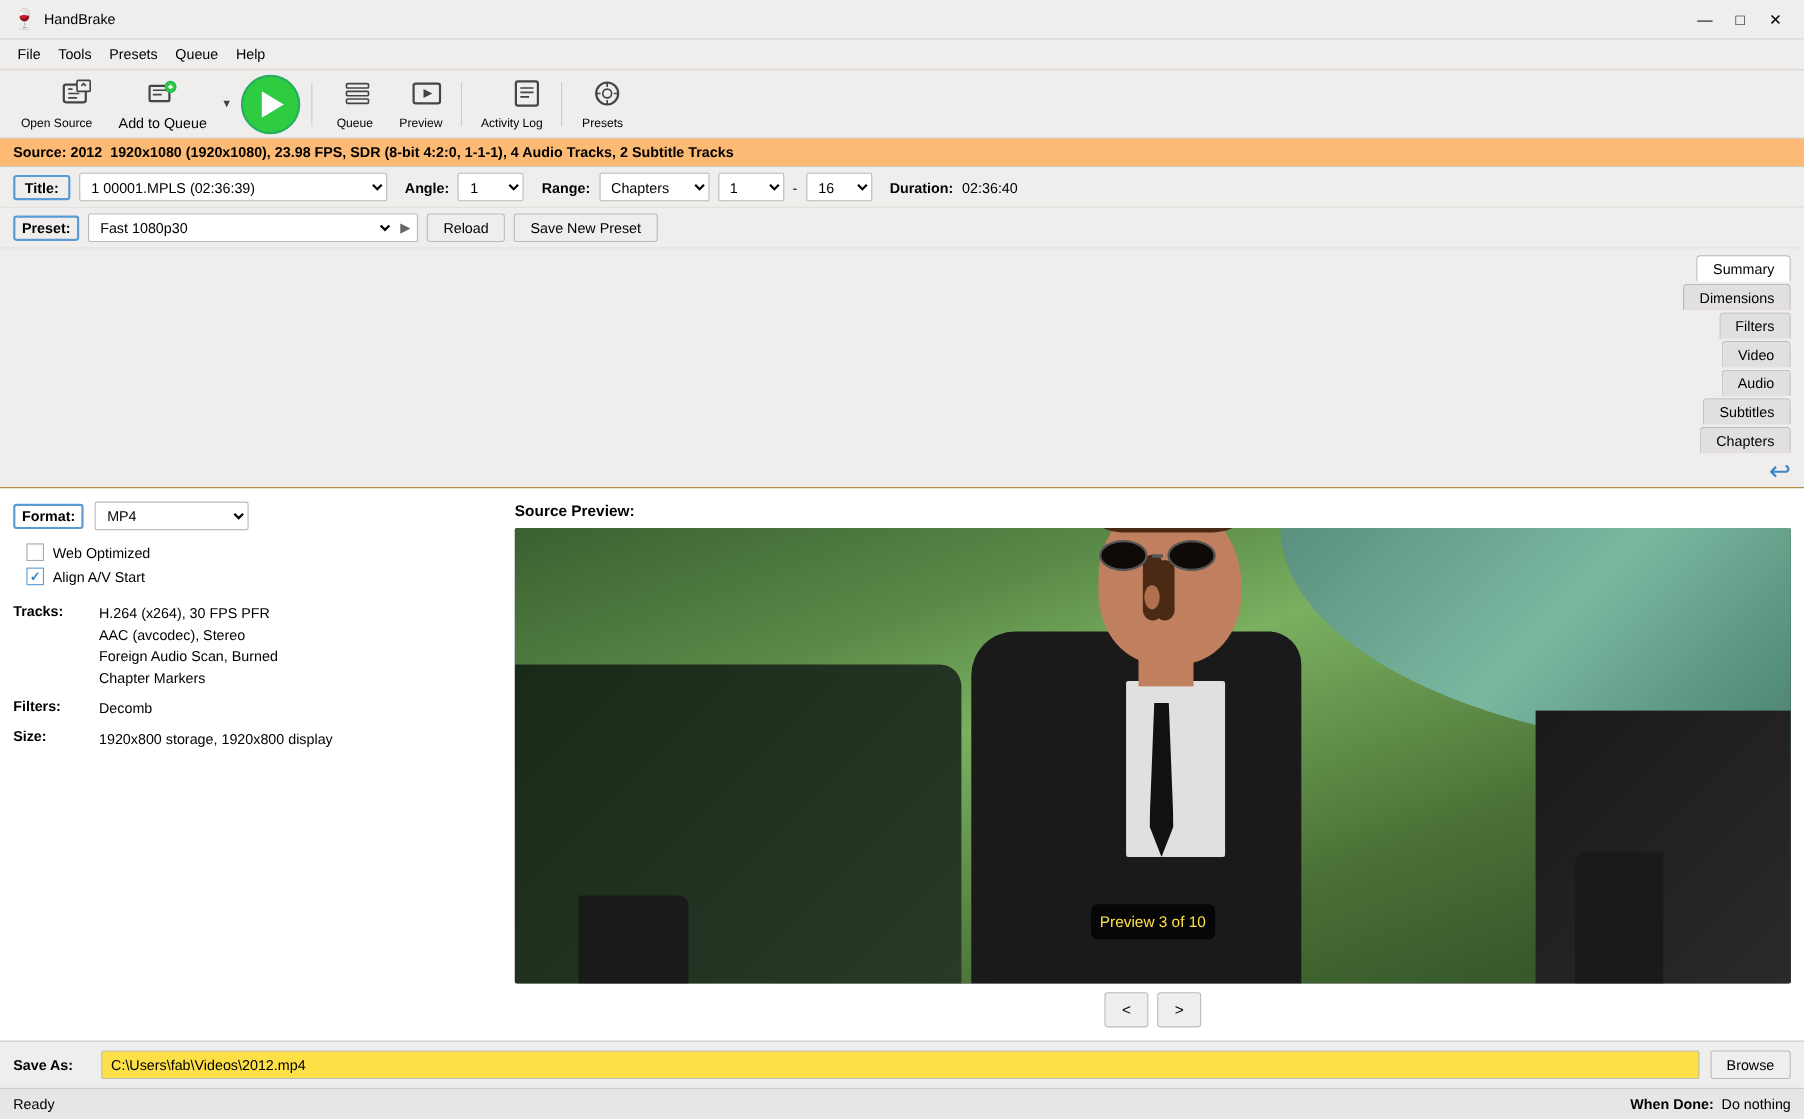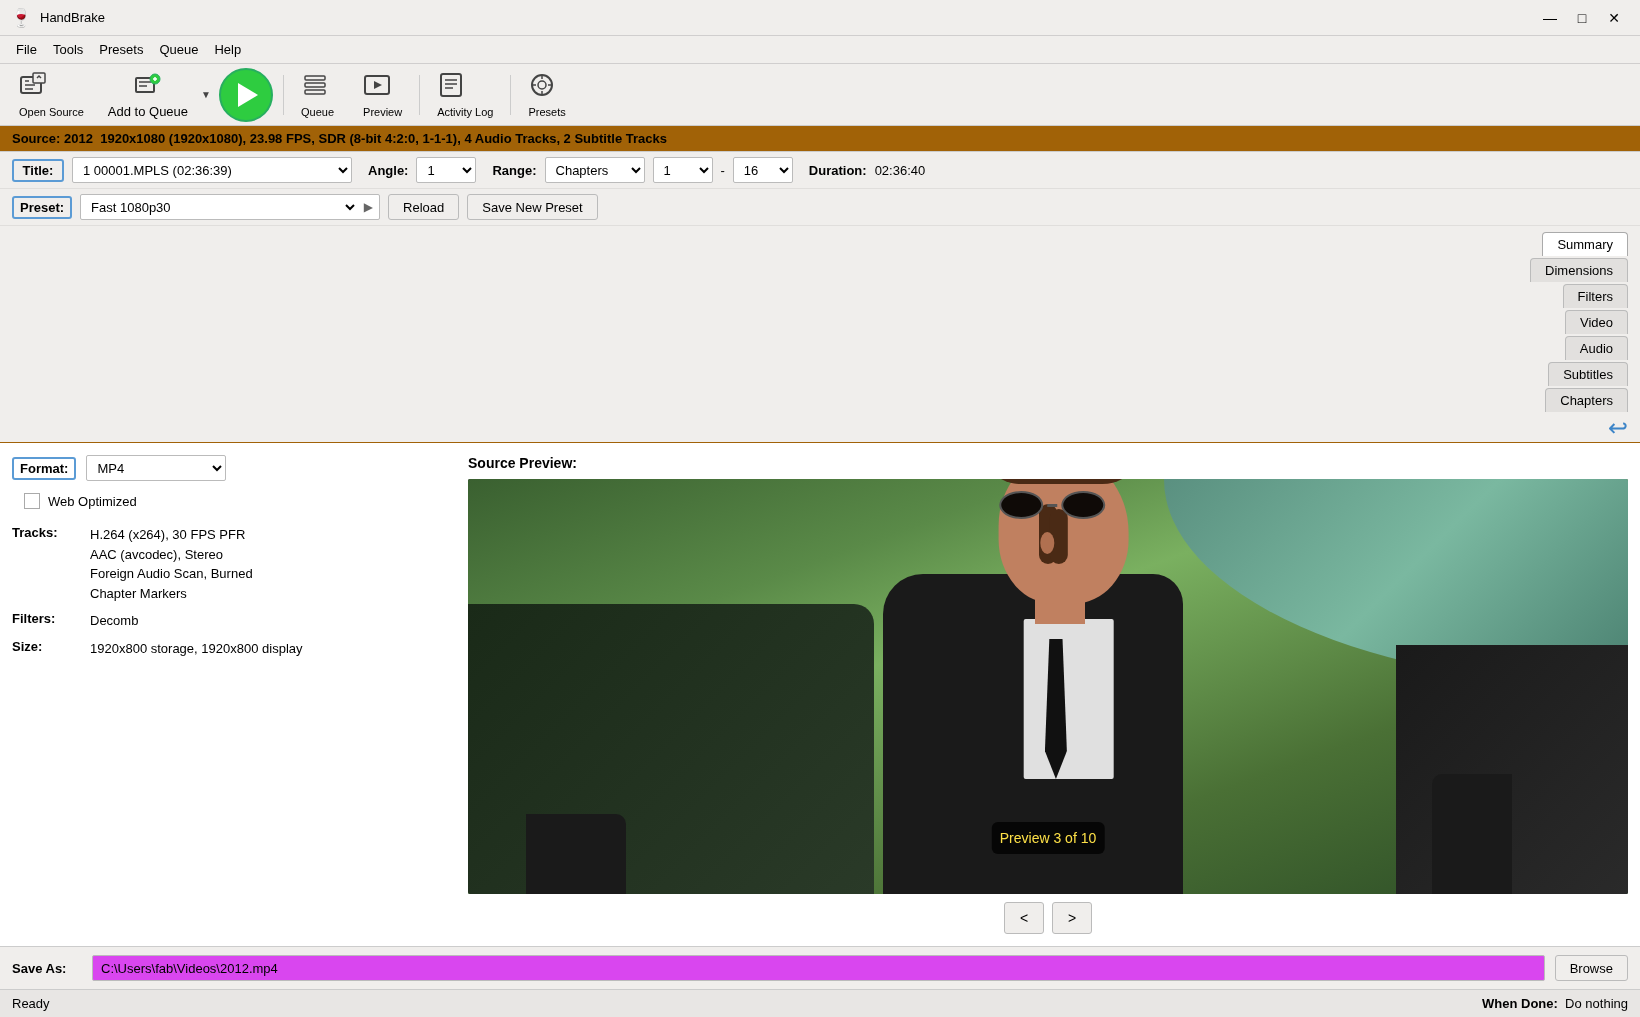--- a/index.html
+++ b/index.html
@@ -69,21 +69,21 @@
       align-items: center;
       background: #f0eeec;
       padding: 4px 8px;
       border-bottom: 1px solid #ccc;
       height: 62px;
       gap: 2px;
     }
     .tool-btn {
       display: flex;
       flex-direction: column;
-      align-items: flex-start;
+      align-items: flex-end;
       justify-content: center;
       padding: 4px 10px;
       cursor: pointer;
       border: 1px solid transparent;
       border-radius: 3px;
       background: transparent;
       min-width: 60px;
       height: 54px;
       gap: 3px;
     }
@@ -111,21 +111,21 @@
       width: 1px;
       height: 40px;
       background: #ccc;
       margin: 0 4px;
     }
 
     
     .source-bar {
       padding: 5px 12px;
       font-size: 13px;
-      background: #a16207;
+      background: #fdba74;
       border-bottom: 1px solid #ccc;
     }
     .source-bar span { font-weight: 600; }
 
     
     .title-row, .preset-row {
       display: flex;
       align-items: center;
       padding: 5px 12px;
       gap: 8px;
@@ -370,21 +370,21 @@
       border-top: 1px solid #ccc;
       gap: 10px;
     }
     .save-as-label { font-weight: 600; font-size: 13px; min-width: 70px; }
     .save-path-input {
       flex: 1;
       height: 26px;
       border: 1px solid #bbb;
       padding: 0 8px;
       font-size: 13px;
-      background: #d946ef;
+      background: #fde047;
       border-radius: 2px;
     }
     .browse-btn {
       height: 26px;
       padding: 0 14px;
       border: 1px solid #bbb;
       background: #f0eeec;
       border-radius: 3px;
       cursor: pointer;
       font-size: 13px;
@@ -600,20 +600,24 @@
       <select class="format-select">
         <option>MP4</option>
       </select>
     </div>
 
     <div class="checkboxes">
       <div class="checkbox-row">
         <div class="checkbox-box"></div>
         <span>Web Optimized</span>
       </div>
+      <div class="checkbox-row">
+        <div class="checkbox-box checked"></div>
+        <span>Align A/V Start</span>
+      </div>
     </div>
 
     <div class="info-section">
       <div class="info-row">
         <span class="info-key">Tracks:</span>
         <div class="info-val">
           <div>H.264 (x264), 30 FPS PFR</div>
           <div>AAC (avcodec), Stereo</div>
           <div>Foreign Audio Scan, Burned</div>
           <div>Chapter Markers</div>

